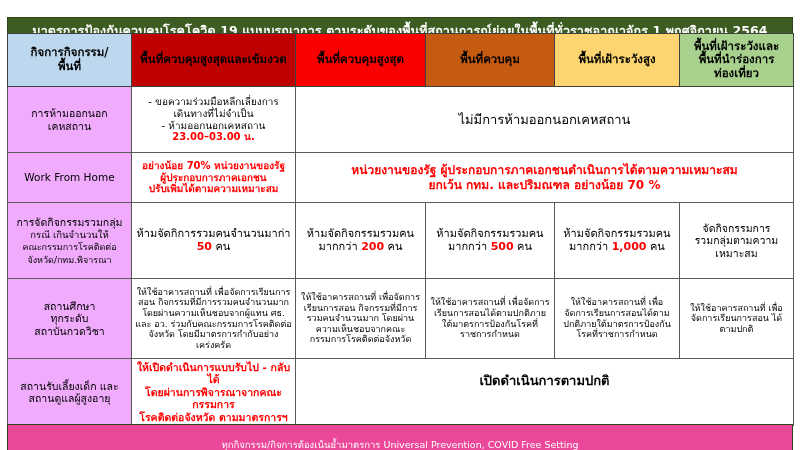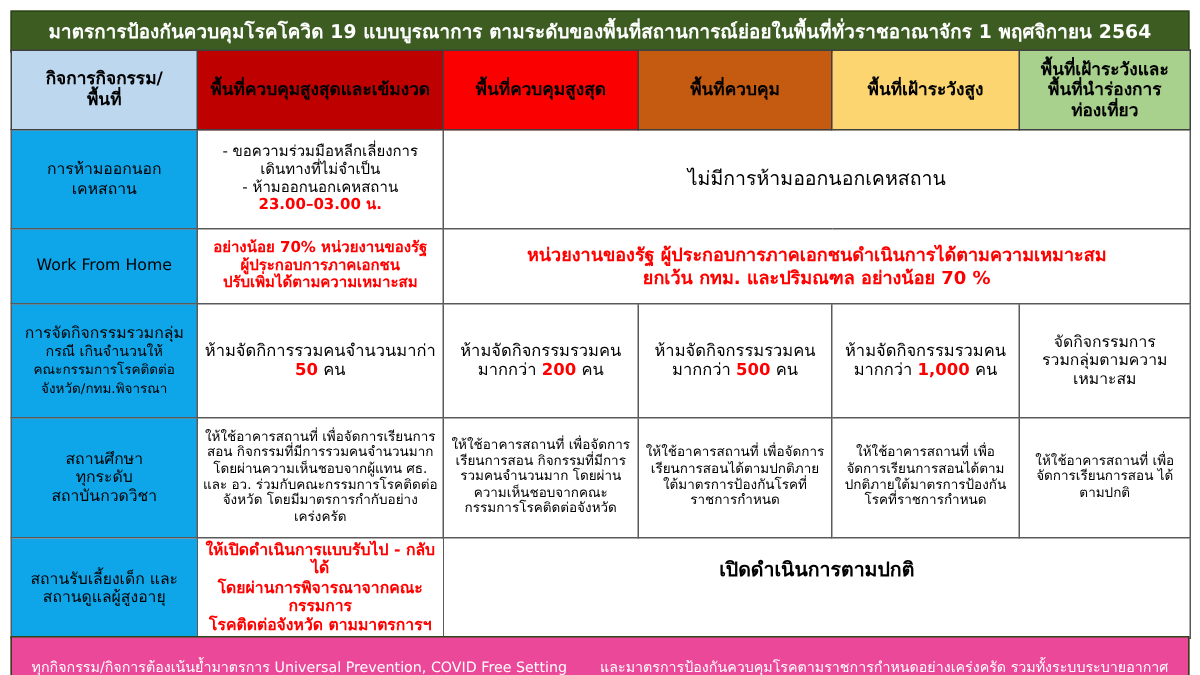--- a/index.html
+++ b/index.html
@@ -15,21 +15,21 @@
     width: 800px;
     height: 450px;
     overflow: hidden;
     background: #ffffff;
   }
 
   
   .title-banner {
     position: absolute;
     left: 7px;
-    top: 7px;
+    top: 17px;
     width: 786px;
     height: 28px;
     background: #3c5c22;
     border: 1px solid #2d4519;
     display: flex;
     align-items: center;
     justify-content: center;
     text-align: center;
   }
   .title-banner .txt {
@@ -79,21 +79,21 @@
   th.h-darkred  { background: #bf0000; color: #ffffff; }
   th.h-red      { background: #fb0000; color: #ffffff; margin-top: 16px; }
   th.h-orange   { background: #c55a11; color: #ffffff; }
   th.h-yellow   { background: #fcd570; color: #000000; margin-left: 24px; }
   th.h-green    { background: #a9d18e; color: #000000; font-size: 10.5px; }
 
   
   td.rowlabel {
     font-size: 10.5px;
     font-weight: normal;
-    background: #0ea5e9;
+    background: #f0abfc;
   }
   td.cell {
     font-size: 10px;
     background: #ffffff;
   }
   td.cell.big   { font-size: 13px; }
   td.cell.mid   { font-size: 12px; font-weight: bold; }
   .redb  { color: #ff0000; font-weight: bold; text-align: right; }
   td.leftalign { text-align: left; padding-left: 10px; }
 
@@ -271,16 +271,15 @@
             <div class="footnote">ประชุมศบค. 29 ต.ค. 64</div>
           </div>
         </td>
       </tr>
 
     </tbody>
   </table>
 
   <div class="bottom-banner">
     <span class="txt">ทุกกิจกรรม/กิจการต้องเน้นย้ำมาตรการ Universal Prevention,  COVID Free Setting</span>
-    <span class="txt">และมาตรการป้องกันควบคุมโรคตามราชการกำหนดอย่างเคร่งครัด รวมทั้งระบบระบายอากาศ</span>
   </div>
 
 </div>
 
 </body></html>

